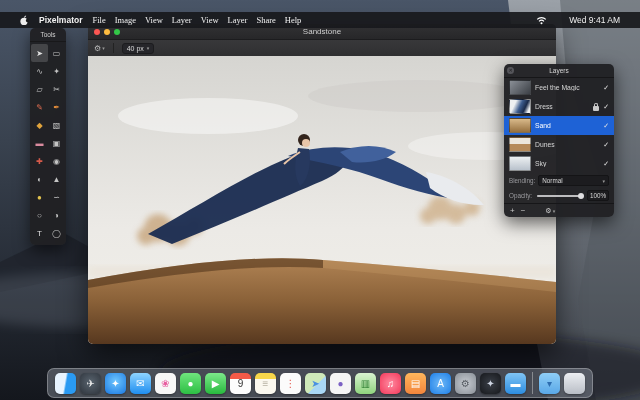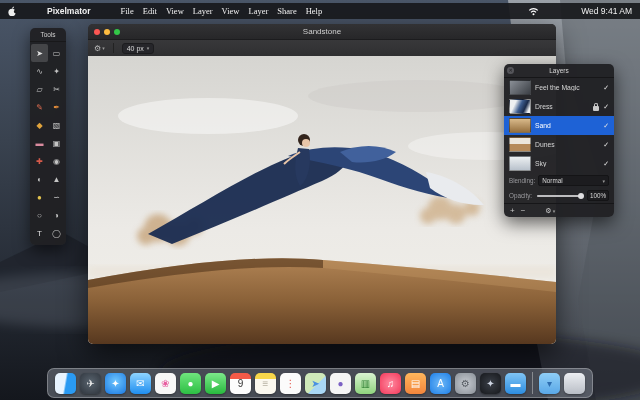--- a/index.html
+++ b/index.html
@@ -5,23 +5,23 @@
   html,body{margin:0;padding:0;background:#000;}
   .screen{position:relative;width:640px;height:400px;overflow:hidden;
     font-family:"Liberation Sans","DejaVu Sans",sans-serif;
     background:linear-gradient(180deg,#4a5668 0%,#39424f 35%,#272d37 68%,#14171d 100%);}
   svg{display:block;}
 
   
   .wallpaper{position:absolute;inset:0;z-index:0;}
 
   
-  .menubar{position:absolute;top:3px;left:0;right:0;height:16px;z-index:50;
+  .menubar{position:absolute;top:12px;left:0;right:0;height:16px;z-index:50;
     background:rgba(24,25,28,0.92);display:flex;align-items:center;
-    color:#f1f1f1;font-size:8.5px;padding:0 8px;box-sizing:border-box;gap:20px;}
+    color:#f1f1f1;font-size:8.5px;padding:0 20px;box-sizing:border-box;}
   .menubar .apple{margin-right:10px;display:flex;align-items:center;}
   .menubar .appname{font-weight:bold;margin-right:10px;}
   .menu-item{margin-right:9px;cursor:default;}
   .menubar .spacer{flex:1;}
   .menubar .clock{margin-left:22px;}
 
   
   .tools-panel{position:absolute;left:30px;top:28px;width:36px;z-index:30;
     background:rgba(32,32,35,0.96);border-radius:5px;
     box-shadow:0 6px 16px rgba(0,0,0,0.55);padding-bottom:3px;}
@@ -120,21 +120,21 @@
     <span class="apple">
       <svg width="9" height="11" viewBox="0 0 9 11">
         <circle cx="4" cy="6.4" r="3.6" fill="#ededed"></circle>
         <circle cx="7.8" cy="5.4" r="1.9" fill="#191a1c"></circle>
         <path d="M4 2.7 C4.2 1.4 5.1 0.7 6.1 0.5 C6 1.6 5.3 2.5 4 2.7 Z" fill="#ededed"></path>
       </svg>
     </span>
     <span class="appname">Pixelmator</span>
     <span id="menu-items" style="display:flex;font-family:Liberation Serif, serif;">
         <span class="menu-item">File</span>
-        <span class="menu-item">Edit</span>
+        <span class="menu-item">Image</span>
         <span class="menu-item">View</span>
         <span class="menu-item">Layer</span>
         <span class="menu-item">View</span>
         <span class="menu-item">Layer</span>
         <span class="menu-item">Share</span>
         <span class="menu-item">Help</span>
       </span>
     <span class="spacer"></span>
     <span style="display:flex;">
       <svg width="11" height="9" viewBox="0 0 11 9">

